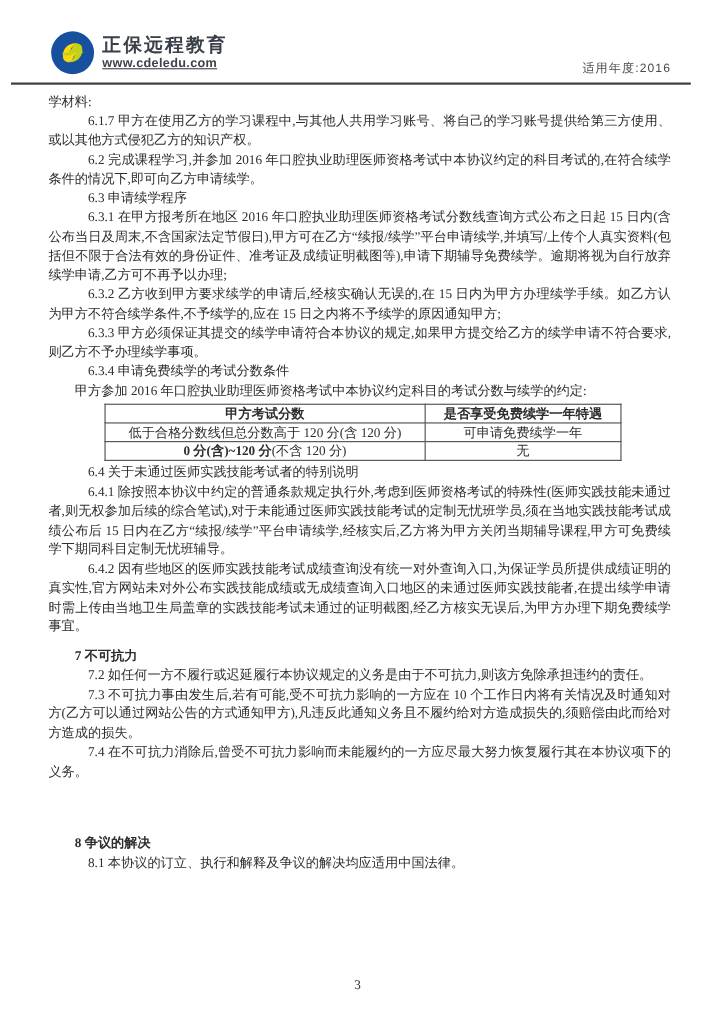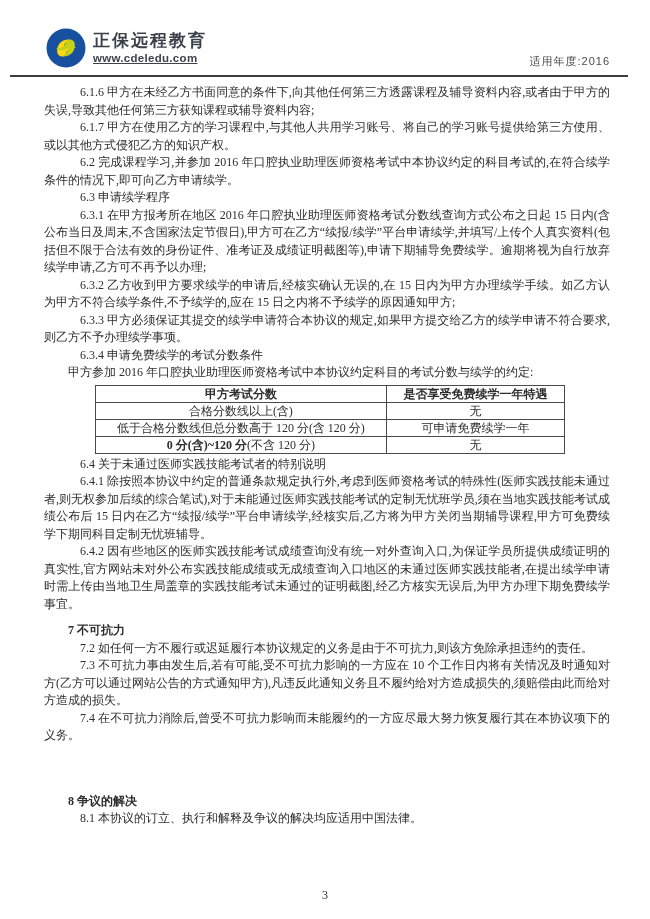--- a/index.html
+++ b/index.html
@@ -62,21 +62,21 @@
         <div class="brand-name">正保远程教育</div>
         <div class="brand-url">www.cdeledu.com</div>
       </span>
     </div>
     <div class="year-label">适用年度:2016</div>
   </div>
 
   <div class="header-rule"></div>
 
   <div class="content">
-    <p class="para">6.1.6 甲方在未经乙方书面同意的条件下,向其他任何第三方透露课程及辅导资料内容,或者由于甲方的失误,导致其他任何第三方获知课程或辅导资料内容;</p>
+    <p class="para flush">学材料:</p>
     <p class="para">6.1.7 甲方在使用乙方的学习课程中,与其他人共用学习账号、将自己的学习账号提供给第三方使用、或以其他方式侵犯乙方的知识产权。</p>
     <p class="para">6.2 完成课程学习,并参加 2016 年口腔执业助理医师资格考试中本协议约定的科目考试的,在符合续学条件的情况下,即可向乙方申请续学。</p>
     <p class="para">6.3 申请续学程序</p>
     <p class="para">6.3.1 在甲方报考所在地区 2016 年口腔执业助理医师资格考试分数线查询方式公布之日起 15 日内(含公布当日及周末,不含国家法定节假日),甲方可在乙方“续报/续学”平台申请续学,并填写/上传个人真实资料(包括但不限于合法有效的身份证件、准考证及成绩证明截图等),申请下期辅导免费续学。逾期将视为自行放弃续学申请,乙方可不再予以办理;</p>
     <p class="para">6.3.2 乙方收到甲方要求续学的申请后,经核实确认无误的,在 15 日内为甲方办理续学手续。如乙方认为甲方不符合续学条件,不予续学的,应在 15 日之内将不予续学的原因通知甲方;</p>
     <p class="para">6.3.3 甲方必须保证其提交的续学申请符合本协议的规定,如果甲方提交给乙方的续学申请不符合要求,则乙方不予办理续学事项。</p>
     <p class="para">6.3.4 申请免费续学的考试分数条件</p>
     <p class="para indent-2">甲方参加 2016 年口腔执业助理医师资格考试中本协议约定科目的考试分数与续学的约定:</p>
 
     <table class="score">
@@ -84,24 +84,20 @@
           <col class="c1">
           <col class="c2">
         </colgroup>
       <thead>
         <tr>
           <th>甲方考试分数</th>
           <th>是否享受免费续学一年特遇</th>
         </tr>
       </thead>
       <tbody>
-        <tr>
-          <td>合格分数线以上(含)</td>
-          <td>无</td>
-        </tr>
         <tr>
           <td>低于合格分数线但总分数高于 120 分(含 120 分)</td>
           <td>可申请免费续学一年</td>
         </tr>
         <tr>
           <td><span class="bold">0 分(含)~120 分</span><span>(不含 120 分)</span></td>
           <td>无</td>
         </tr>
       </tbody>
     </table>

